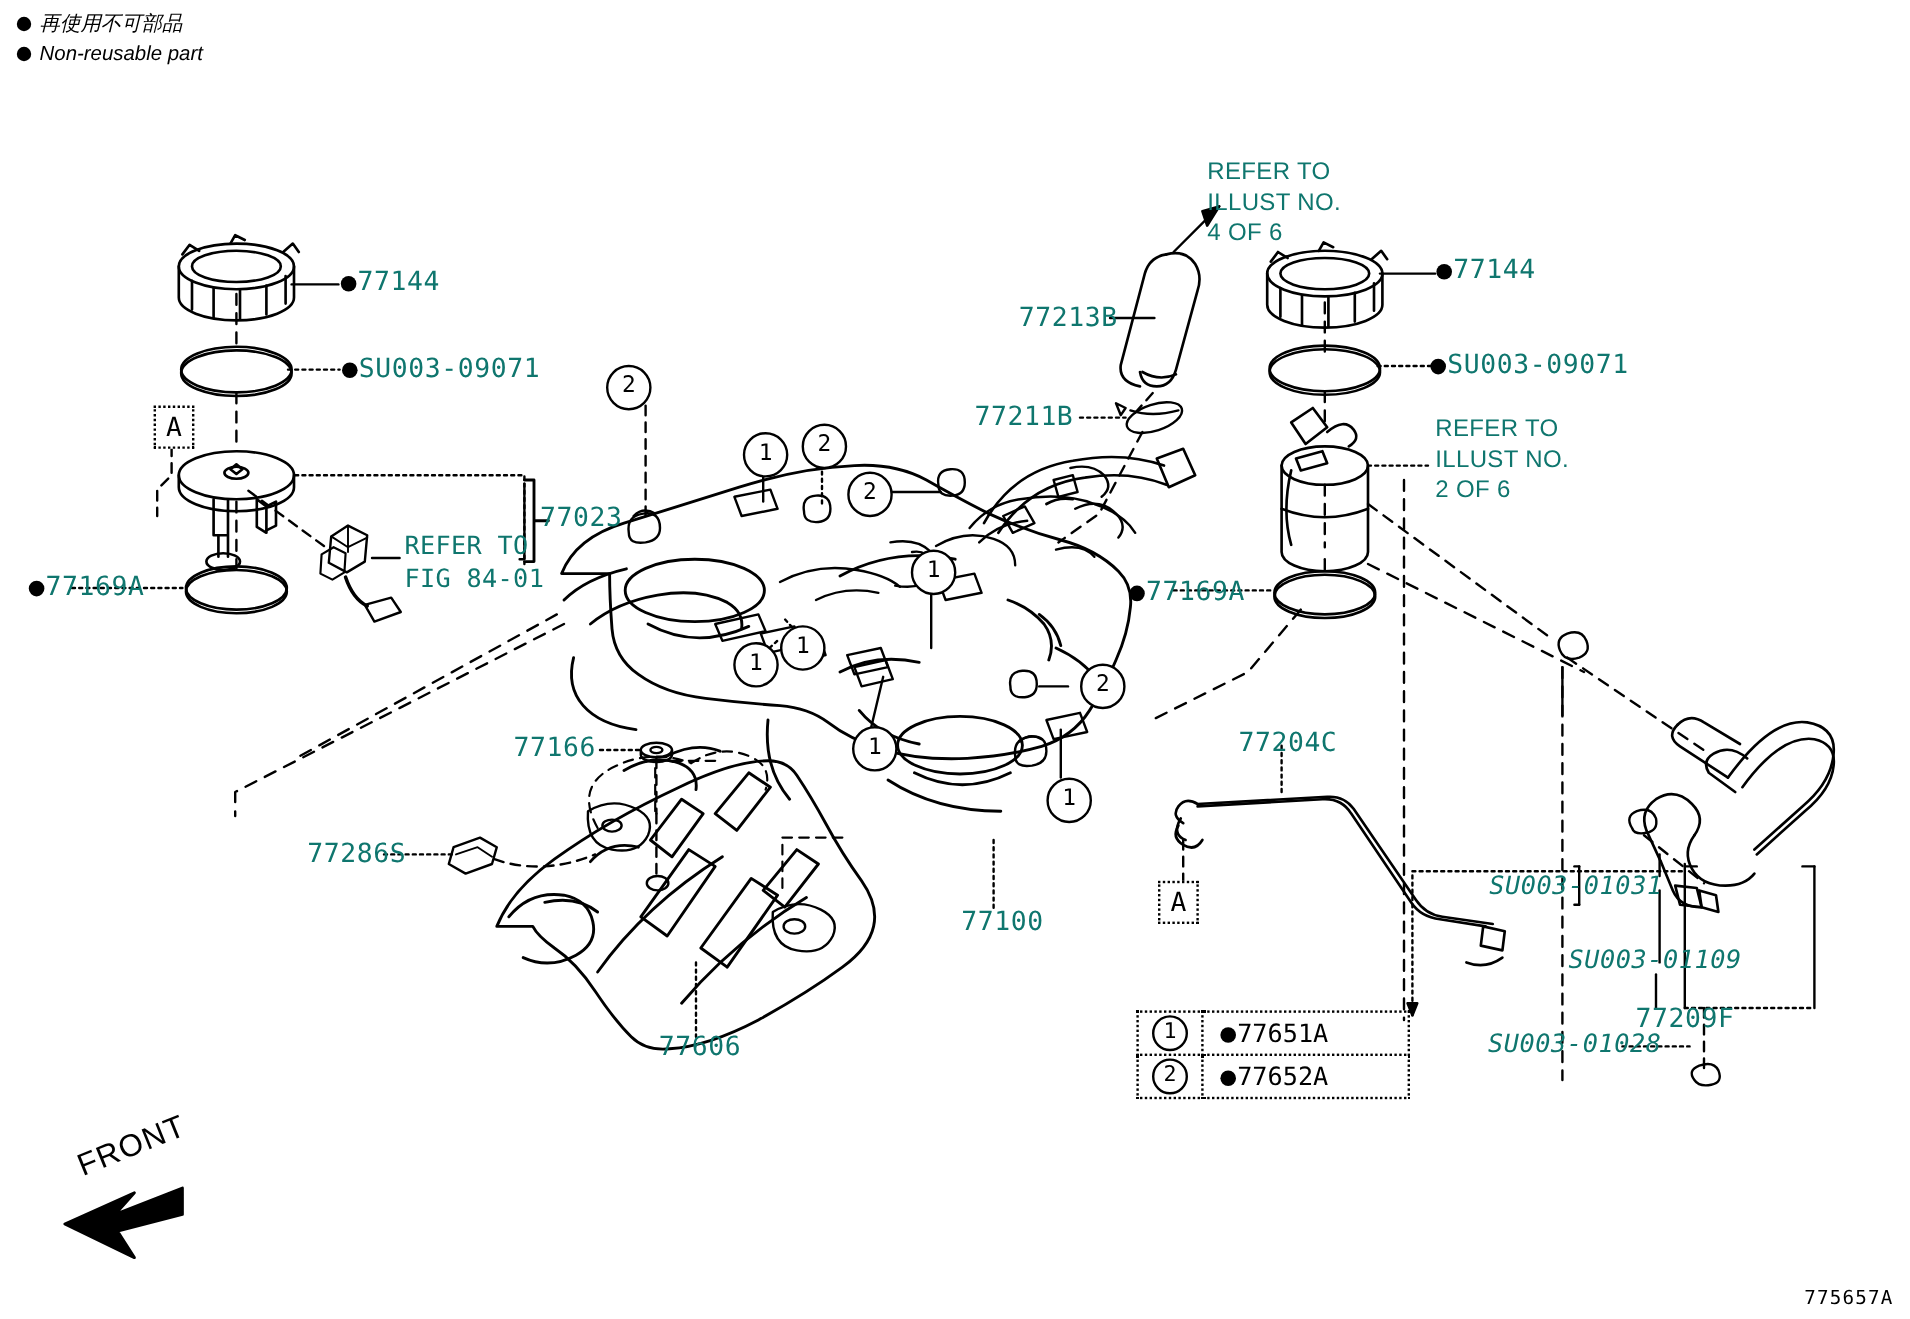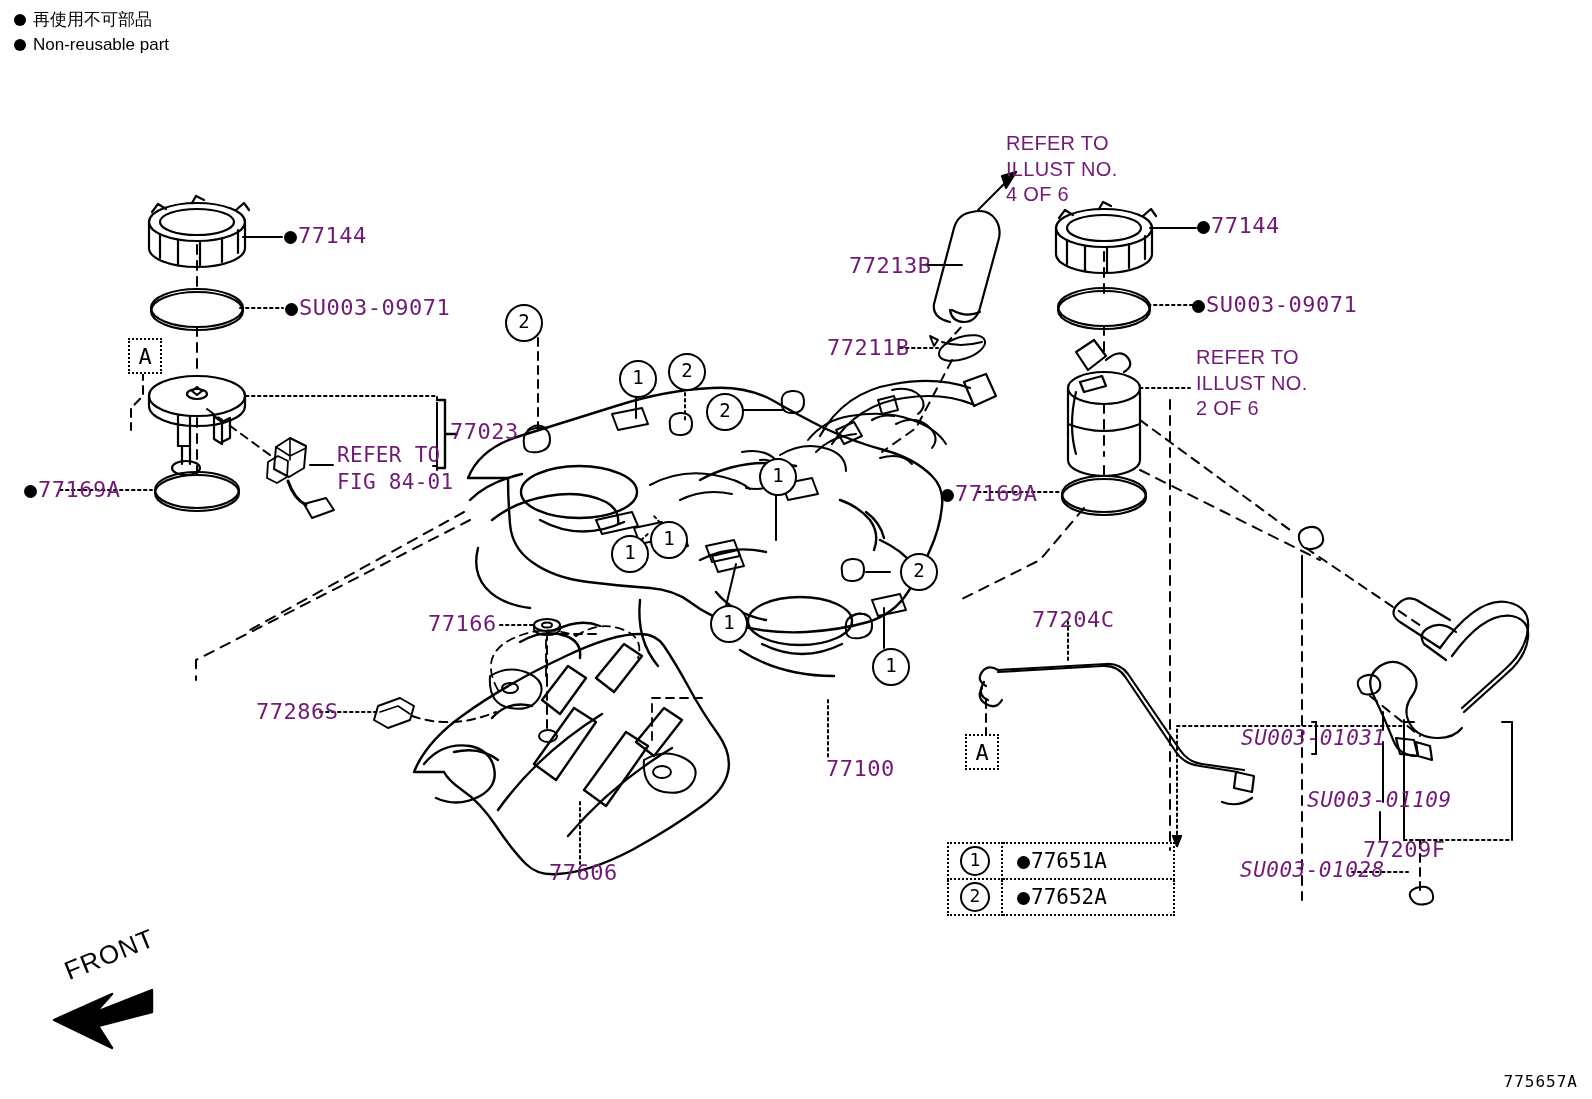--- a/index.html
+++ b/index.html
@@ -1,25 +1,25 @@
 <!DOCTYPE html>
 <html><head>
 <meta charset="utf-8">
 <style>
   html,body{margin:0;padding:0;background:#ffffff;}
   body{width:1592px;height:1099px;position:relative;overflow:hidden;
        font-family:"DejaVu Sans Mono","Liberation Mono",monospace;color:#000;}
   #stage{position:absolute;inset:0;}
   svg.art{position:absolute;left:0;top:0;width:1592px;height:1099px;overflow:visible;}
   .lbl{position:absolute;white-space:nowrap;font-family:"DejaVu Sans Mono","Liberation Mono",monospace;
-       font-size:22px;letter-spacing:0.5px;color:#701a75;line-height:1.12;}
+       font-size:22px;letter-spacing:0.5px;color:#0f766e;line-height:1.12;}
   .lbl.sm{font-size:21px;font-style:italic;}
   .legend{position:absolute;left:14px;top:8px;font-size:17px;line-height:1.45;
           font-family:"Liberation Sans","DejaVu Sans",sans-serif;}
-  .legend div{display:flex;align-items:center;gap:7px;}
+  .legend div{display:flex;align-items:center;gap:7px;font-style:italic;}
   .dot{display:inline-block;width:12px;height:12px;border-radius:50%;background:#000;flex:none;}
   .bullet{display:inline-block;width:13px;height:13px;border-radius:50%;background:#000;
           vertical-align:-1px;margin-right:1px;}
   .refer{font-family:"Liberation Sans","DejaVu Sans",sans-serif;font-size:20px;line-height:1.28;letter-spacing:0.3px;}
   .boxA{position:absolute;width:30px;height:32px;border:2px dotted #000;
         display:flex;align-items:center;justify-content:center;font-size:22px;
         font-family:"DejaVu Sans Mono",monospace;background:#fff;}
   .tbl{position:absolute;border-collapse:collapse;}
   .tbl td{border:2px dotted #000;height:34px;text-align:center;
           font-family:"DejaVu Sans Mono",monospace;font-size:21px;padding:0 6px;}
@@ -427,21 +427,21 @@
 
   <div class="lbl" style="left:450px;top:420px;">77023</div>
 
   <div class="lbl refer" style="left:337px;top:442px;white-space:pre;font-family:'DejaVu Sans Mono',monospace;font-size:21px;">REFER TO
 FIG 84-01</div>
 
   <div class="boxA" style="left:128px;top:338px;">A</div>
 
   <div class="lbl" style="left:849px;top:254px;">77213B</div>
 
-  <div class="lbl" style="left:812px;top:336px;margin-left:15px;">77211B</div>
+  <div class="lbl" style="left:812px;top:336px;">77211B</div>
 
   <div class="lbl refer" style="left:1006px;top:131px;white-space:pre;">REFER TO
 ILLUST NO.
 4 OF 6</div>
 
   <div class="lbl" style="left:1197px;top:214px;">
     <span class="bullet"></span><span>77144</span>
   </div>
 
   <div class="lbl" style="left:1192px;top:293px;">
@@ -449,21 +449,21 @@
   </div>
 
   <div class="lbl" style="left:941px;top:482px;">
     <span class="bullet"></span><span>77169A</span>
   </div>
 
   <div class="lbl refer" style="left:1196px;top:345px;white-space:pre;">REFER TO
 ILLUST NO.
 2 OF 6</div>
 
-  <div class="lbl" style="left:801px;top:757px;margin-left:25px;">77100</div>
+  <div class="lbl" style="left:801px;top:757px;">77100</div>
 
   <div class="lbl" style="left:549px;top:861px;text-align:right;">77606</div>
 
   <div class="lbl" style="left:428px;top:612px;">77166</div>
 
   <div class="lbl" style="left:256px;top:700px;">77286S</div>
 
   <div class="lbl" style="left:1032px;top:608px;">77204C</div>
 
   <div class="boxA" style="left:965px;top:734px;">A</div>

